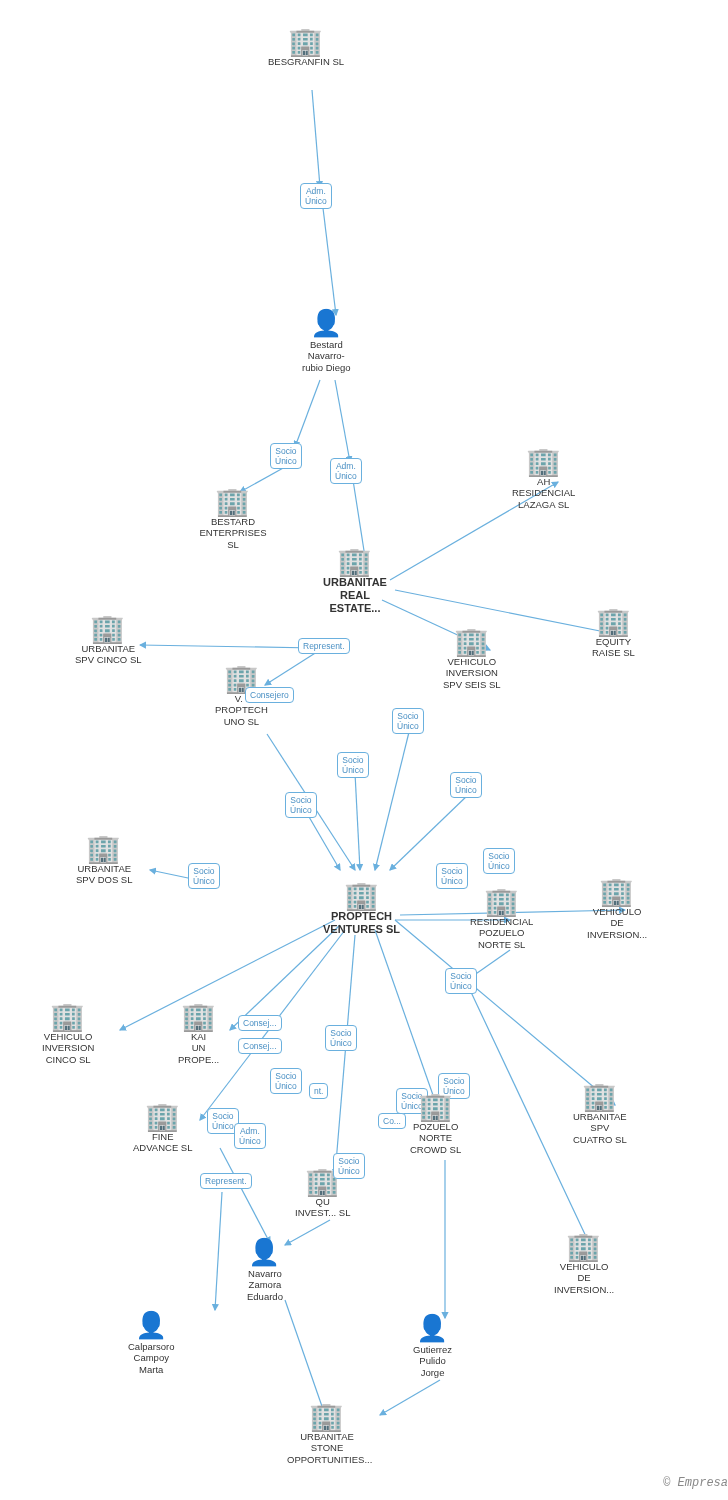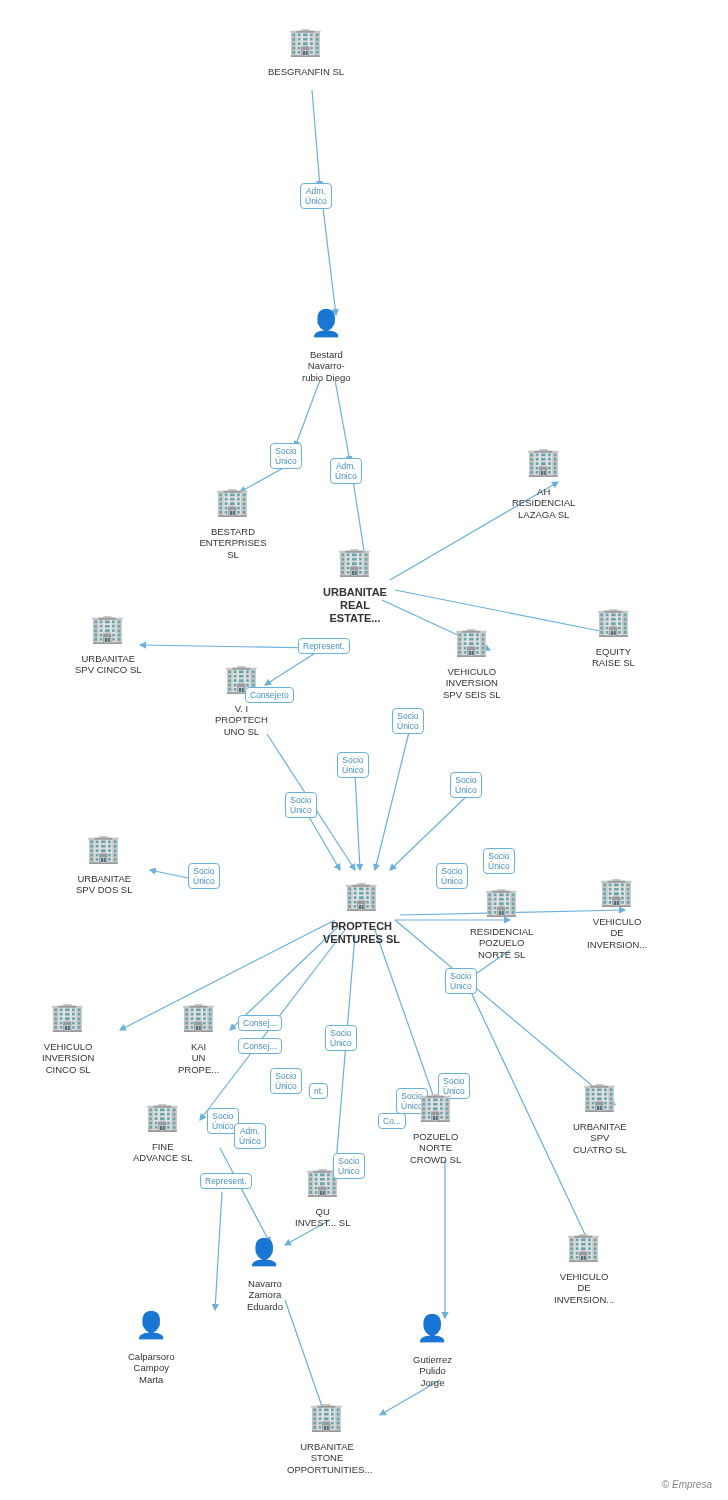--- a/index.html
+++ b/index.html
@@ -43,21 +43,21 @@
     .person-icon {
       font-size: 26px;
       color: #666;
     }
     .node-label {
       font-size: 9.5px;
       color: #333;
       text-align: center;
       max-width: 80px;
       line-height: 1.2;
-      margin-top: 10px;
+      margin-top: 0;
       font-weight: 500;
     }
     .node-label.bold {
       font-weight: 700;
       font-size: 11px;
       max-width: 90px;
     }
     .badge {
       background: #fff;
       border: 1.5px solid #6ab0de;
@@ -65,24 +65,25 @@
       color: #4a90c4;
       font-size: 8.5px;
       padding: 2px 4px;
       text-align: center;
       white-space: nowrap;
       line-height: 1.2;
     }
     .copyright {
       position: absolute;
       bottom: 10px;
-      right: 16px;
-      font-size: 10px;
+      right: 0;
+      font-size: 12px;
       color: #888;
       font-style: italic;
+      font-family: Liberation Mono, monospace;
     }
   </style>
 </head>
 <body>
 
 <div class="graph-container">
   <svg class="lines">
 
     <line x1="312" y1="90" x2="320" y2="187" stroke="#6ab0de" stroke-width="1.2" marker-end="url(#arrow)"></line>
 

